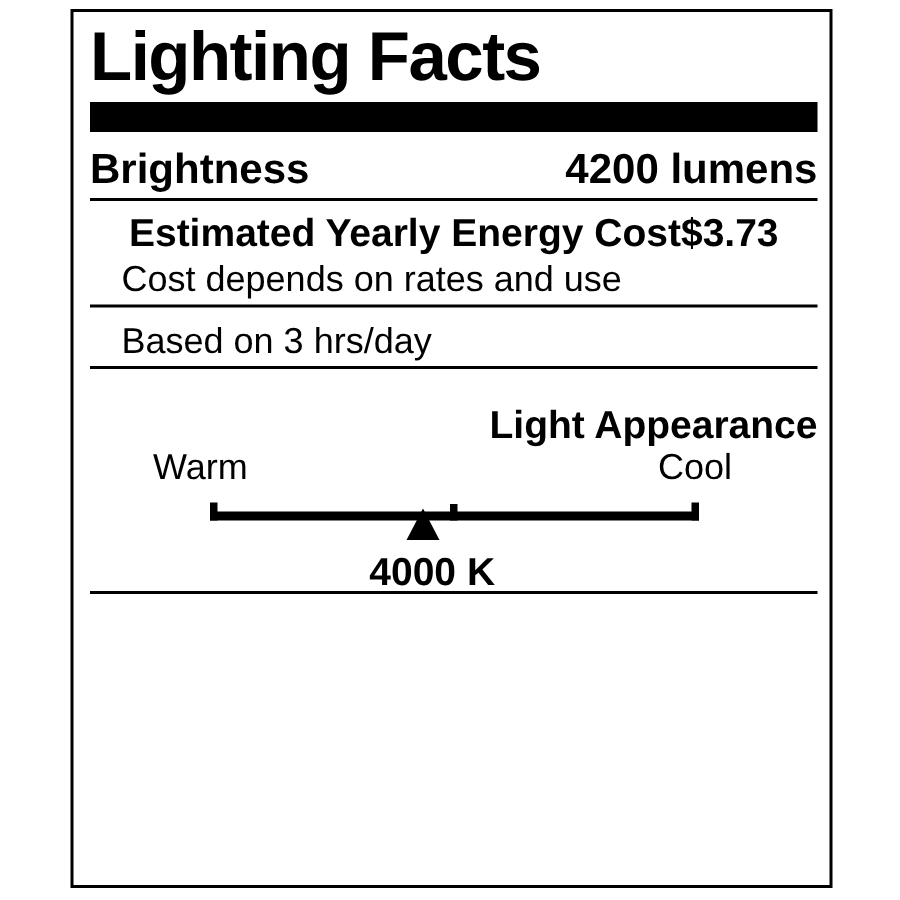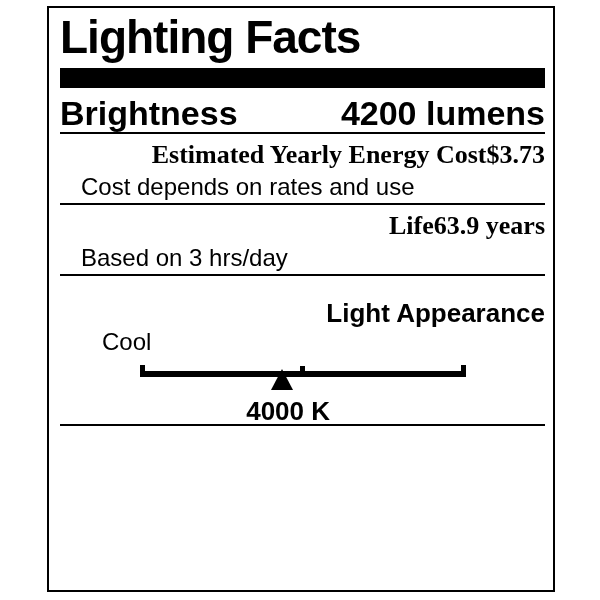--- a/index.html
+++ b/index.html
@@ -43,36 +43,35 @@
   }
   .separator-bar{
     height:20px;
     background:var(--ink);
   }
   
   .kv-row{
     display:flex;
     justify-content:space-between;
     align-items:flex-start;
-    font-size:34px;
+    font-size:28px;
     font-weight:bold;
     line-height:28px;
     gap:16px;
   }
   .rule{border-bottom:2px solid var(--ink);}
   .row-brightness{padding:11px 0 5px 0;}
   .section{padding-top:6px;}
   .section-head{
     display:flex;
-    justify-content:flex-end;
+    justify-content:center;
     align-items:baseline;
     font-size:26px;
     font-weight:bold;
     line-height:30px;
-    font-family:Liberation Serif, serif;
   }
   .note{
     font-size:24px;
     line-height:33px;
     padding-left:21px;
     white-space:pre;
   }
   
   .section-light{padding-top:21px;padding-bottom:3px;text-align:right;}
   .la-head{font-size:26px;font-weight:bold;line-height:32px;}
@@ -139,30 +138,27 @@
 
   <div class="section rule">
     <div class="section-head">
       <span>Estimated Yearly Energy Cost</span>
       <span>$3.73</span>
     </div>
     <div class="note">Cost depends on rates and use</div>
   </div>
 
   <div class="section rule">
-    <div class="section-head">
-      <span>Life</span>
-      <span>63.9 years</span>
-    </div>
     <div class="note">Based on 3 hrs/day</div>
   </div>
 
   <div class="section-light rule">
     <div class="la-head">Light Appearance</div>
     <div class="warmcool">
+      <span>Warm</span>
       <span>Cool</span>
     </div>
     <div class="slider">
       <div class="tick tick-left"></div>
       <div class="slider-bar"></div>
       <div class="tick tick-mid"></div>
       <div class="tick tick-right"></div>
       <div class="marker" id="temp-marker" style="left: 211.136px;"></div>
       <div class="kelvin" id="temp-kelvin" style="left: 228.136px;">4000 K</div>
     </div>

